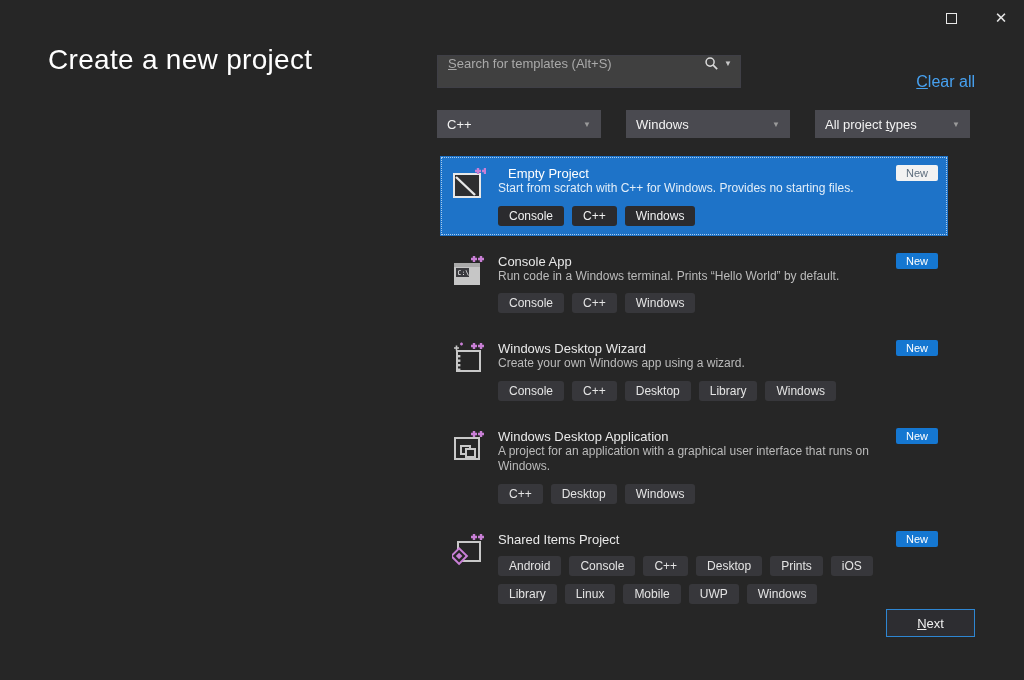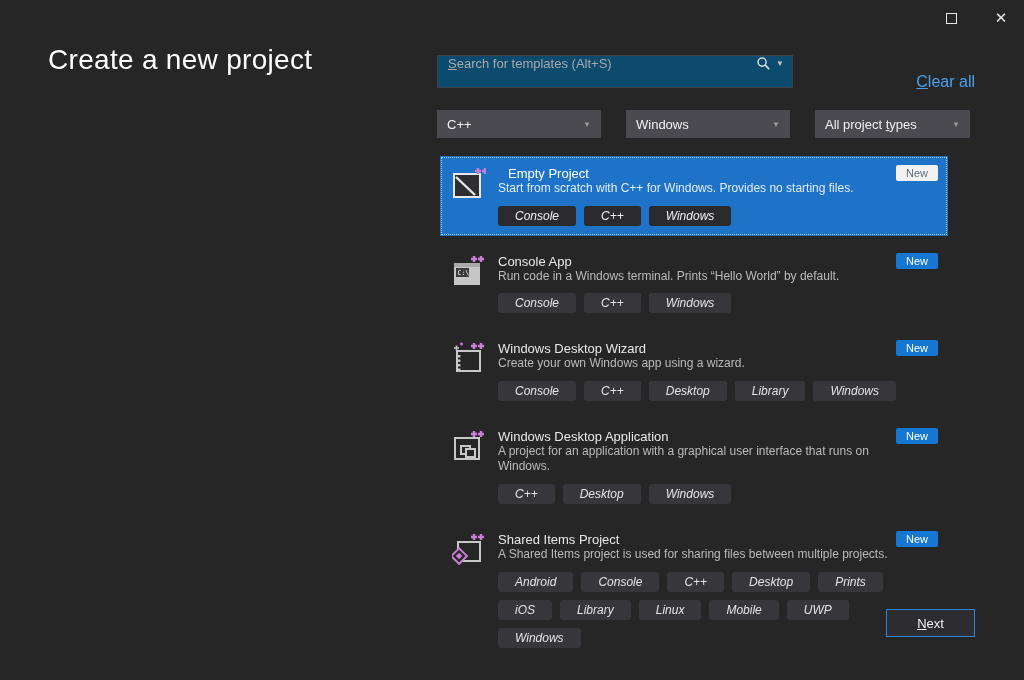--- a/index.html
+++ b/index.html
@@ -18,22 +18,22 @@
   .btn-max { right:58px; }
   .btn-close { right:8px; font-size:15px; }
   .max-glyph { width:11px; height:11px; border:1px solid #E8E8E8; display:block; }
 
   .page-title {
     position:absolute; left:48px; top:44px;
     font-size:28px; font-weight:300; color:#FFFFFF; letter-spacing:.3px;
   }
 
   .search-box {
-    position:absolute; left:437px; top:55px; width:356px; height:33px;
-    background:#0c4a6e; border:1px solid #3F3F46;
+    position:absolute; left:437px; top:55px; width:304px; height:33px;
+    background:#404040; border:1px solid #3F3F46;
     display:flex; align-items:center; padding:0 8px 16px 10px; cursor:text;
   }
   .search-box .ph { flex:1; font-size:13px; color:#A9A9A9; }
   .search-caret { color:#C8C8C8; font-size:8px; margin-left:5px; }
 
   .clear-all {
     position:absolute; top:73px; right:49px;
     font-size:16px; color:var(--link,#47A1F0); cursor:pointer;
   }
 
@@ -62,21 +62,21 @@
   .t-title { font-size:13px; color:#E8E8E8; }
   .selected .t-title { color:#FFFFFF;margin-left:10px; }
   .t-desc {
     font-size:12px; color:#BBBBBB; margin-top:0; line-height:1.3;
     max-width:415px; white-space:pre-line;
   }
   .selected .t-desc { color:#E2EEF9; }
   .tags { display:flex; flex-wrap:wrap; gap:8px; margin-top:9px; max-width:415px; }
   .chip {
     background:#37373B; color:#E4E4E4; font-size:12px;
-    padding:3px 17px; border-radius:3px; white-space:nowrap; cursor:default;font-style:italic;
+    padding:3px 11px; border-radius:3px; white-space:nowrap; cursor:default;
   }
   .selected .chip { background:#2B2B2E; color:#F0F0F0; }
   .badge {
     position:absolute; top:9px; right:10px;
     background:var(--badge,#1577D1); color:#FFFFFF;
     font-size:11px; padding:2px 10px; border-radius:2px;
   }
   .selected .badge { background:#F2F2F2; color:#5E6E7E; }
 
   .next-btn {
@@ -220,21 +220,20 @@
   <svg viewBox="0 0 34 34">
     <rect x="6" y="9" width="22" height="19" fill="none" stroke="#C8C8C8" stroke-width="2"></rect>
     <rect x="1.6" y="17.6" width="11" height="11" transform="rotate(45 7.1 23.1)" fill="#262626" stroke="#C97FD6" stroke-width="2"></rect>
     <rect x="4.8" y="20.8" width="4.6" height="4.6" transform="rotate(45 7.1 23.1)" fill="#C97FD6"></rect>
     <path d="M19 4 h6 M22 1 v6" stroke="#C97FD6" stroke-width="2.4" fill="none"></path>
     <path d="M26 4 h6 M29 1 v6" stroke="#C97FD6" stroke-width="2.4" fill="none"></path>
   </svg>
 </div>
     <div class="content">
       <div class="t-title">Shared Items Project</div>
-      <div class="t-desc">A Shared Items project is used for sharing files between multiple projects.</div>
       <div class="tags">
           <span class="chip">Android</span>
           <span class="chip">Console</span>
           <span class="chip">C++</span>
           <span class="chip">Desktop</span>
           <span class="chip">Prints</span>
           <span class="chip">iOS</span>
           <span class="chip">Library</span>
           <span class="chip">Linux</span>
           <span class="chip">Mobile</span>

